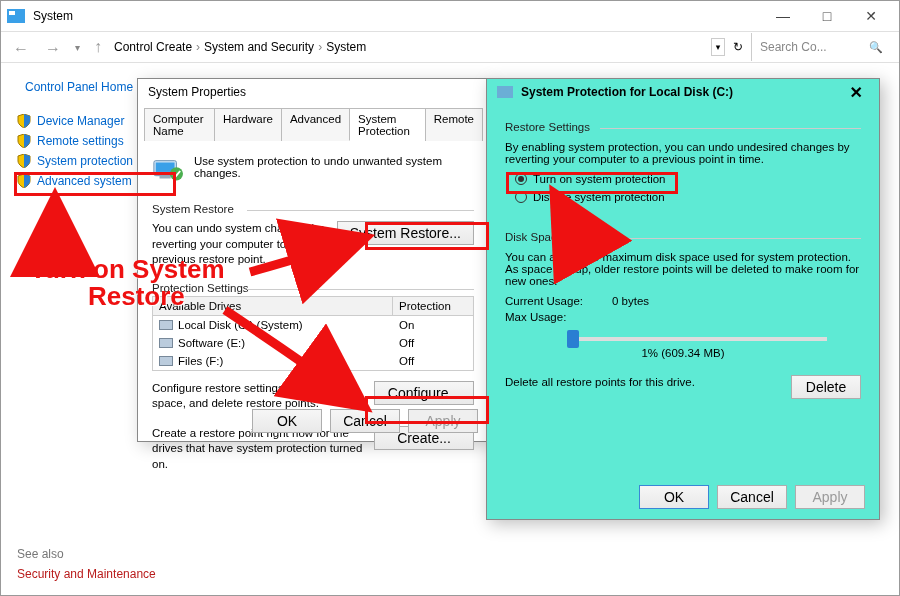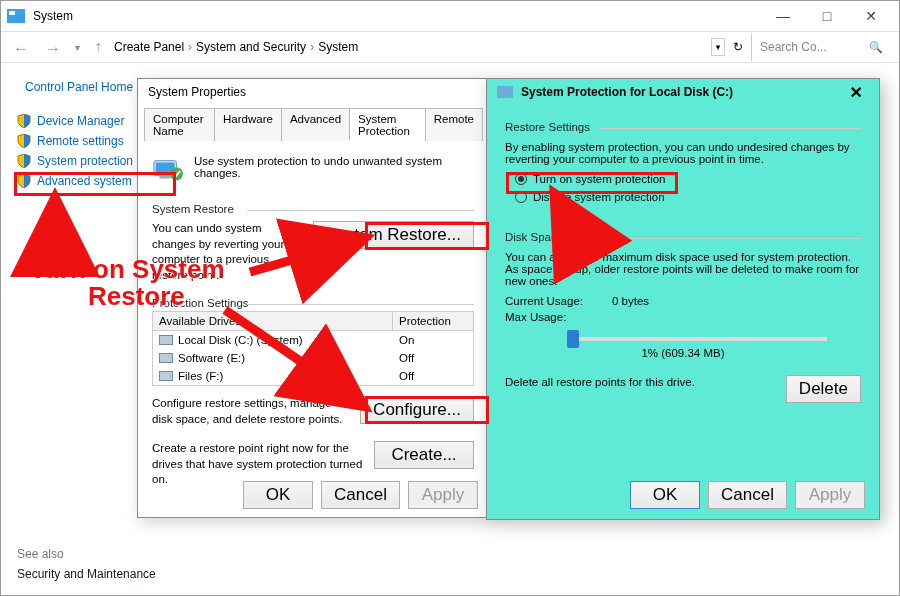--- a/index.html
+++ b/index.html
@@ -22,36 +22,36 @@
   .refresh-area .drop { border:1px solid #ccc; width:14px; height:18px; font-size:9px; display:flex; align-items:center; justify-content:center; }
   .search-box { border-left:1px solid #ccc; height:28px; display:flex; align-items:center; gap:4px; padding:0 8px; width:140px; color:#888; }
 
   .body-area { position:absolute; top:63px; left:0; right:0; bottom:0; display:flex; }
   .left-panel { width:175px; padding:16px 4px 0 16px; }
   .cp-home { color:#0066cc; margin-bottom:20px;margin-left:8px; }
   .side-link { display:flex; align-items:center; gap:6px; color:#0066cc; margin:6px 0; cursor:pointer; }
   .shield { width:14px; height:14px; position:relative; }
   .shield svg { width:14px; height:14px; }
   .see-also { position:absolute; bottom:34px; left:16px; color:#777; }
-  .see-link { position:absolute; bottom:14px; left:16px; color:#0f172a; }
+  .see-link { position:absolute; bottom:14px; left:16px; color:#b91c1c; }
 
   
-  .sysprops { position:absolute; left:137px; top:78px; width:352px; height:440px; background:#fff; border:1px solid #888; box-shadow: 4px 4px 16px rgba(0,0,0,.2); }
+  .sysprops { position:absolute; left:137px; top:78px; width:352px; height:364px; background:#fff; border:1px solid #888; box-shadow: 4px 4px 16px rgba(0,0,0,.2); }
   .dlg-title { height:26px; display:flex; align-items:center; padding:0 10px; font-size:12px; }
   .tabstrip { display:flex; border-bottom:1px solid #bbb; margin:2px 6px 0 6px; font-size:11.5px; }
   .tab { padding:4px 8px 3px 8px; border:1px solid #bbb; border-bottom:none; background:#f6f6f6; margin-right:-1px; position:relative; top:1px; }
   .tab.active { background:#fff; border-bottom:1px solid #fff; }
   .dlg-body { padding:8px 14px; font-size:11.5px; }
   .intro { display:flex; gap:10px; align-items:flex-start; margin:6px 0 18px 0; }
   .intro .ico { width:34px; height:30px; }
   .group-label { font-size:11.5px; color:#222; margin:6px 0 2px 0; position:relative; }
   .group-label::after { content:""; position:absolute; left:95px; right:0; top:7px; height:1px; background:#ccc; }
   .row { display:flex; align-items:flex-start; gap:8px; margin:6px 0 14px 0; }
   .row .txt { flex:1; line-height:1.35; }
-  .btn { border:1px solid #adadad; background:linear-gradient(#f6f6f6,#e9e9e9); padding:3px 12px; min-width:100px; text-align:center; font-size:17px; }
+  .btn { border:1px solid #adadad; background:linear-gradient(#f6f6f6,#e9e9e9); padding:3px 12px; min-width:100px; text-align:center; font-size:14px; }
   .btn.disabled { color:#9a9a9a; background:#efefef; }
   .drive-table { border:1px solid #ccc; width:100%; }
   .drive-table .hdr { display:flex; background:#f2f2f2; border-bottom:1px solid #ccc; font-size:11.5px; }
   .drive-table .hdr div { padding:3px 6px; }
   .drive-table .hdr .c1 { flex:1; border-right:1px solid #ccc; }
   .drive-table .hdr .c2 { width:80px; }
   .drive-row { display:flex; font-size:11.5px; }
   .drive-row div { padding:3px 6px; }
   .drive-row .c1 { flex:1; display:flex; align-items:center; gap:5px; }
   .drive-row .c2 { width:80px; }
@@ -92,21 +92,21 @@
       <div class="win-btn">✕</div>
     </div>
   </div>
 
   <div class="addr-bar">
     <span class="nav-arrow">←</span>
     <span class="nav-arrow">→</span>
     <span class="chev">▾</span>
     <span class="nav-arrow">↑</span>
     <div class="breadcrumb">
-      <span>Create Panel</span>
+      <span>Control Create</span>
         <span class="sep">›</span>
       <span>System and Security</span>
         <span class="sep">›</span>
       <span>System</span>
     </div>
     <div class="refresh-area">
       <div class="drop">▾</div>
       <span>↻</span>
     </div>
     <div class="search-box">

